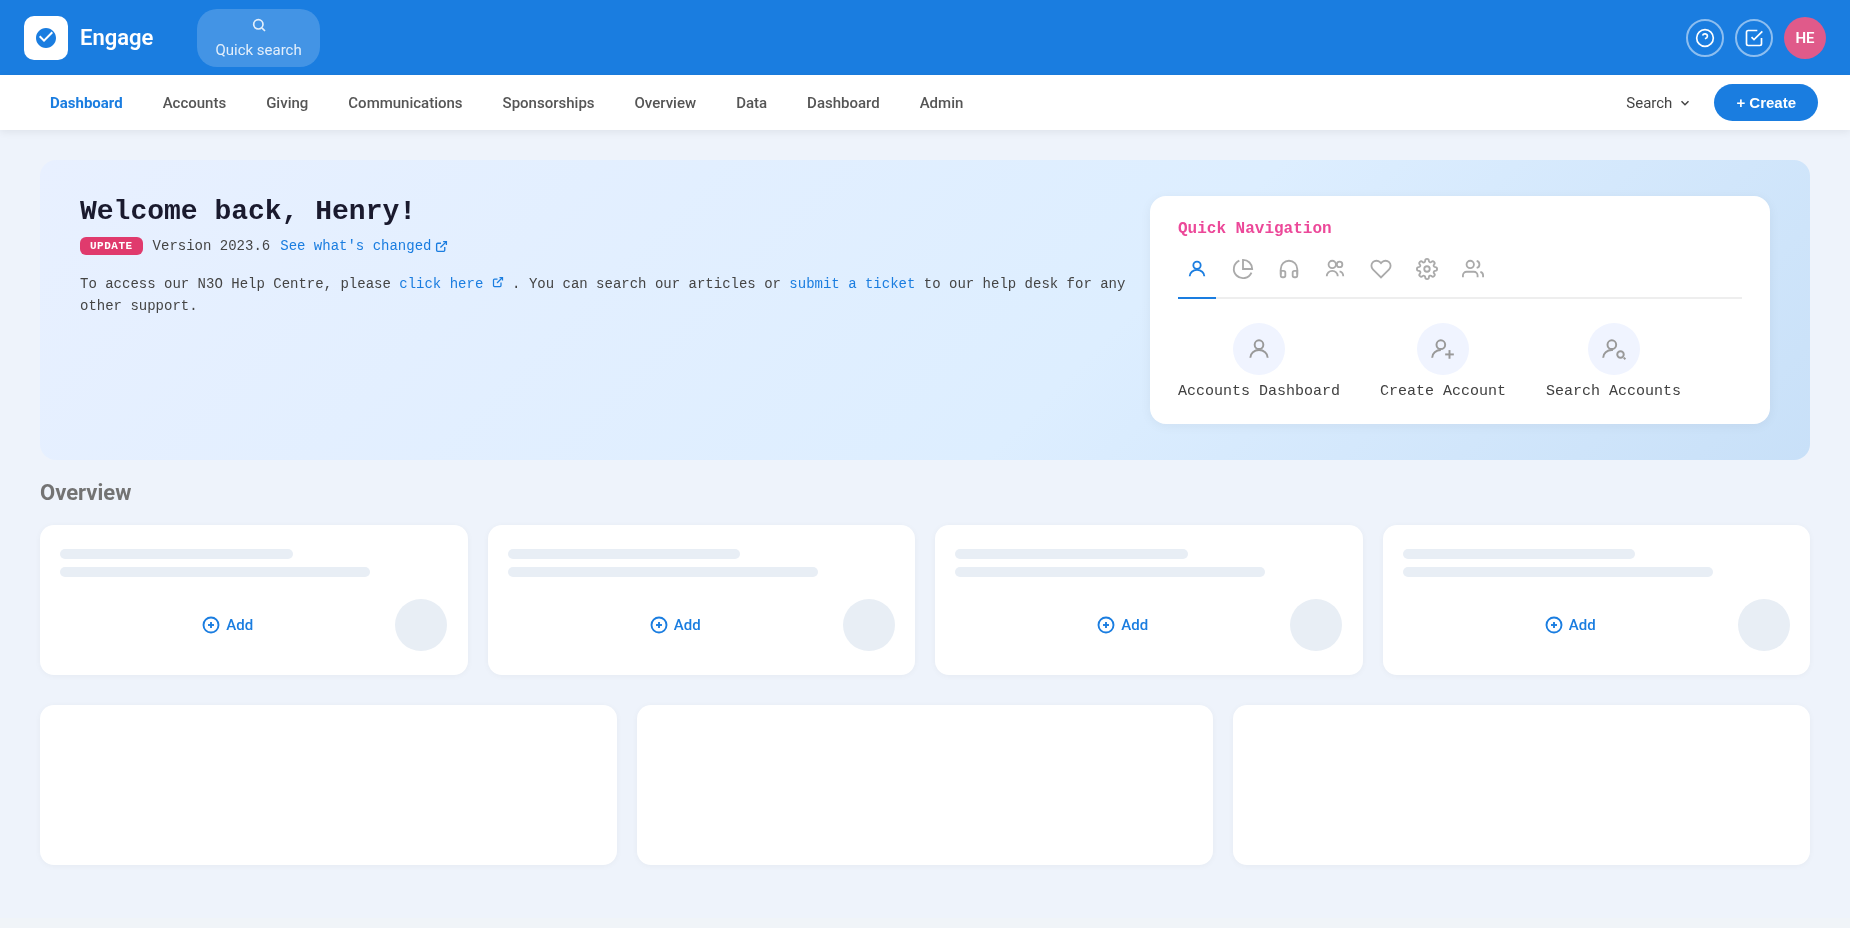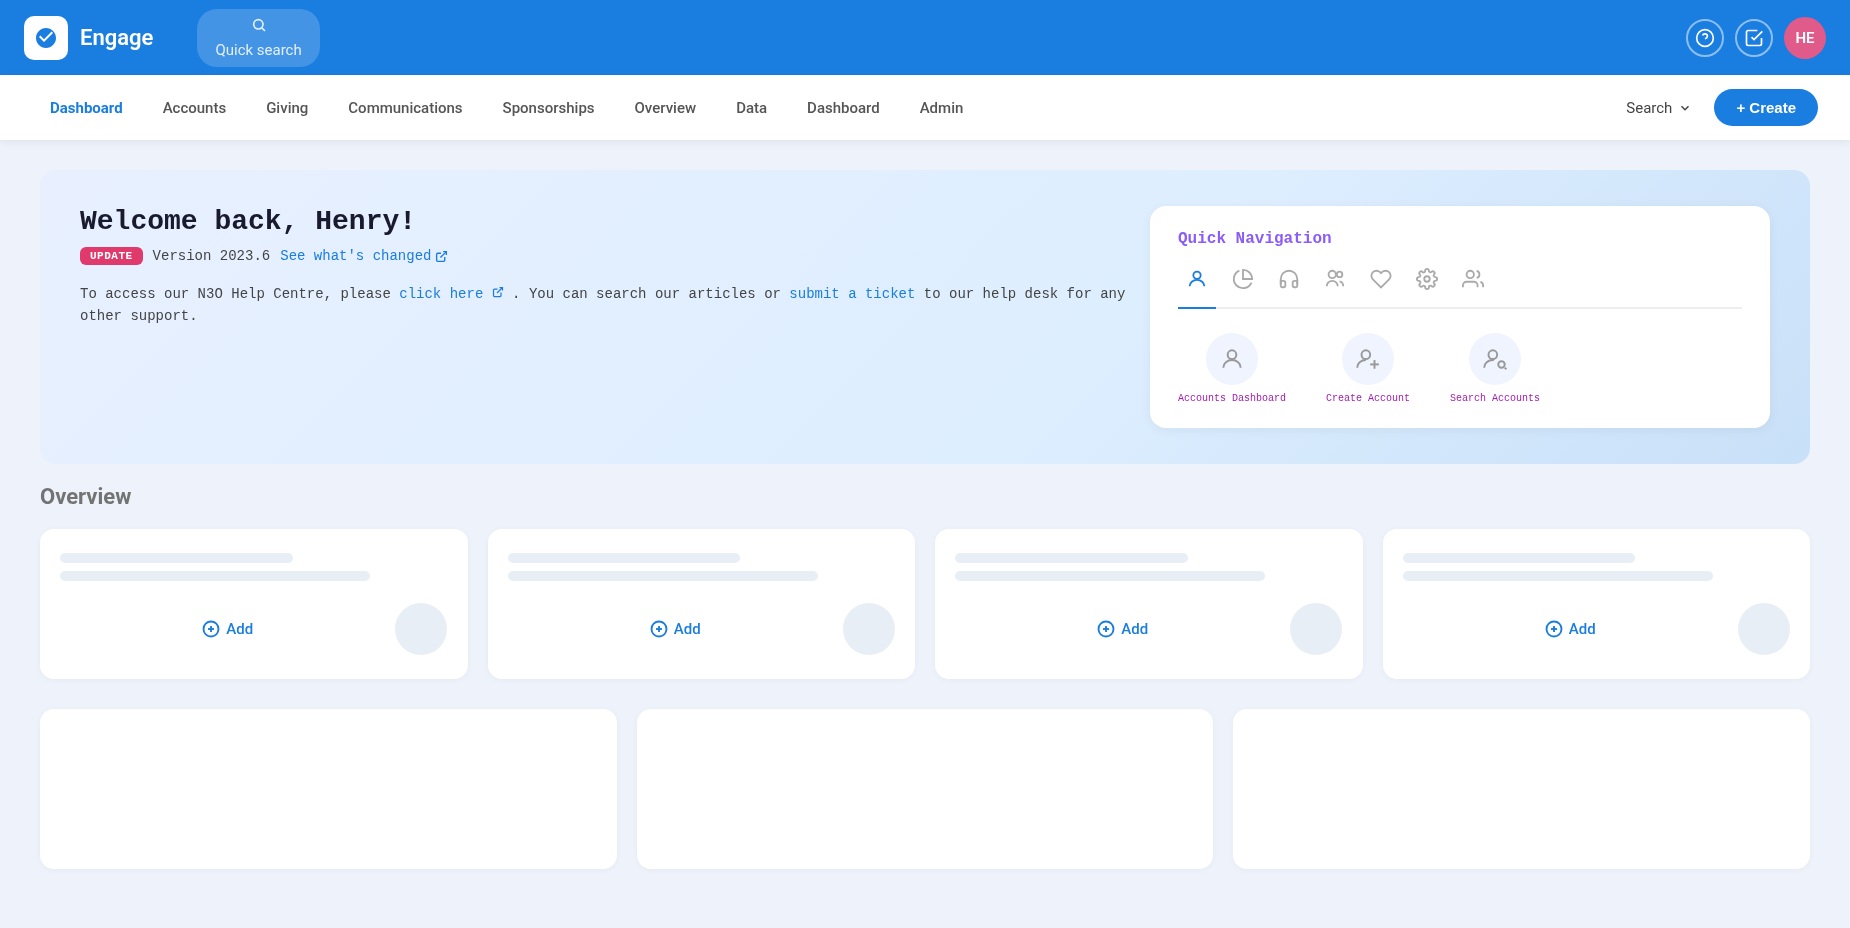--- a/index.html
+++ b/index.html
@@ -63,21 +63,21 @@
       display: flex; align-items: center; justify-content: center;
       color: white;
       font-size: 15px;
       font-weight: 600;
       cursor: pointer;
     }
 
     
     .navbar {
       background: white;
-      height: 65px;
+      height: 55px;
       display: flex;
       align-items: center;
       padding: 0 32px;
       box-shadow: 0 2px 8px rgba(0,0,0,0.07);
       position: relative;
       z-index: 10;
       justify-content: center;
     }
     .nav-items {
       display: flex;
@@ -192,21 +192,21 @@
     .quick-nav {
       background: white;
       border-radius: 16px;
       padding: 24px 28px;
       min-width: 620px;
       box-shadow: 0 2px 12px rgba(0,0,0,0.05);
     }
     .quick-nav-title {
       font-size: 16px;
       font-weight: 600;
-      color: #8b5cf6;
+      color: #ec4899;
       margin-bottom: 16px;
     }
     .quick-nav-tabs {
       display: flex;
       gap: 8px;
       margin-bottom: 24px;
       border-bottom: 2px solid #eee;
       padding-bottom: 0;
     }
     .qn-tab {
@@ -237,22 +237,22 @@
       width: 52px; height: 52px;
       background: #f0f4ff;
       border-radius: 50%;
       display: flex;
       align-items: center;
       justify-content: center;
       color: #888;
     }
     .qn-item-icon svg { width: 26px; height: 26px; }
     .qn-item-label {
-      font-size: 10px;
-      color: #a21caf;
+      font-size: 15px;
+      color: #404040;
       text-align: right;
     }
 
     
     .overview-title {
       font-size: 22px;
       font-weight: 700;
       color: #737373;
       margin-bottom: 20px;
     }

